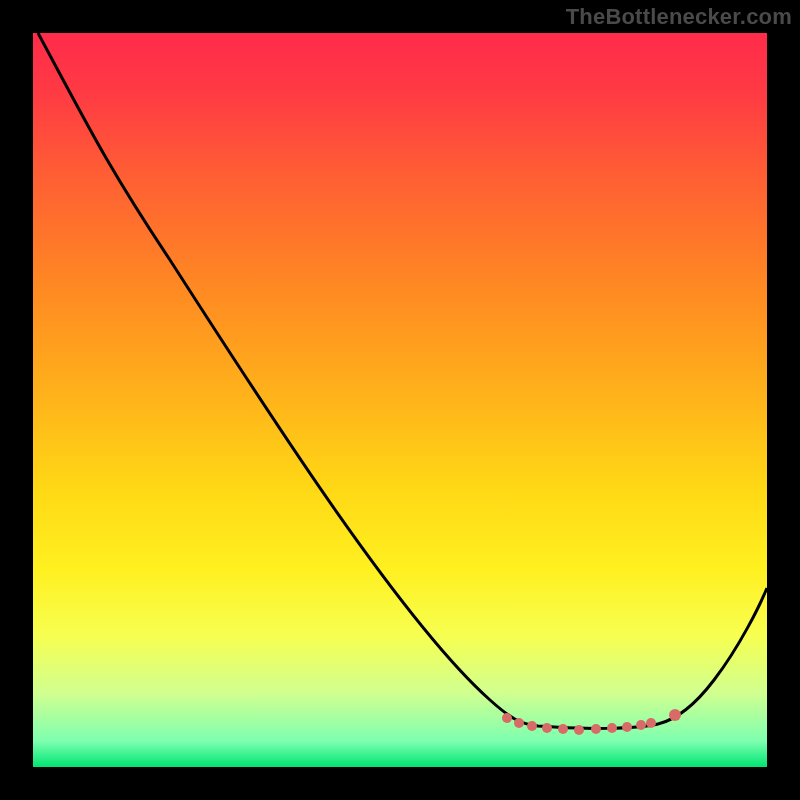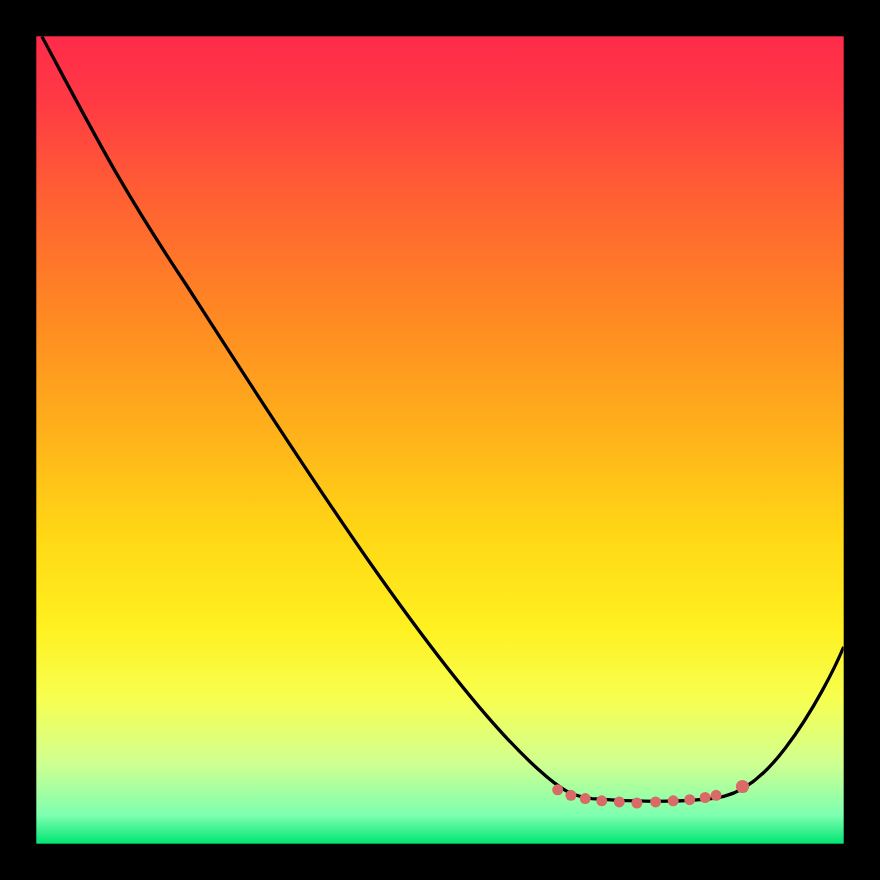--- a/index.html
+++ b/index.html
@@ -32,20 +32,21 @@
   svg {
     position: absolute;
     top: 0;
     left: 0;
   }
 </style>
 </head>
 <body>
 
 <div class="frame">
+  <div class="watermark">TheBottlenecker.com</div>
   <svg id="chart-svg" width="800" height="800" viewBox="0 0 800 800">
     <defs>
       <linearGradient id="bg-grad" x1="0" y1="0" x2="0" y2="1">
           <stop offset="0%" stop-color="#ff2b4a"></stop>
           <stop offset="8%" stop-color="#ff3a44"></stop>
           <stop offset="20%" stop-color="#ff6033"></stop>
           <stop offset="35%" stop-color="#ff8a22"></stop>
           <stop offset="50%" stop-color="#ffb41a"></stop>
           <stop offset="62%" stop-color="#ffd815"></stop>
           <stop offset="73%" stop-color="#fff020"></stop>

